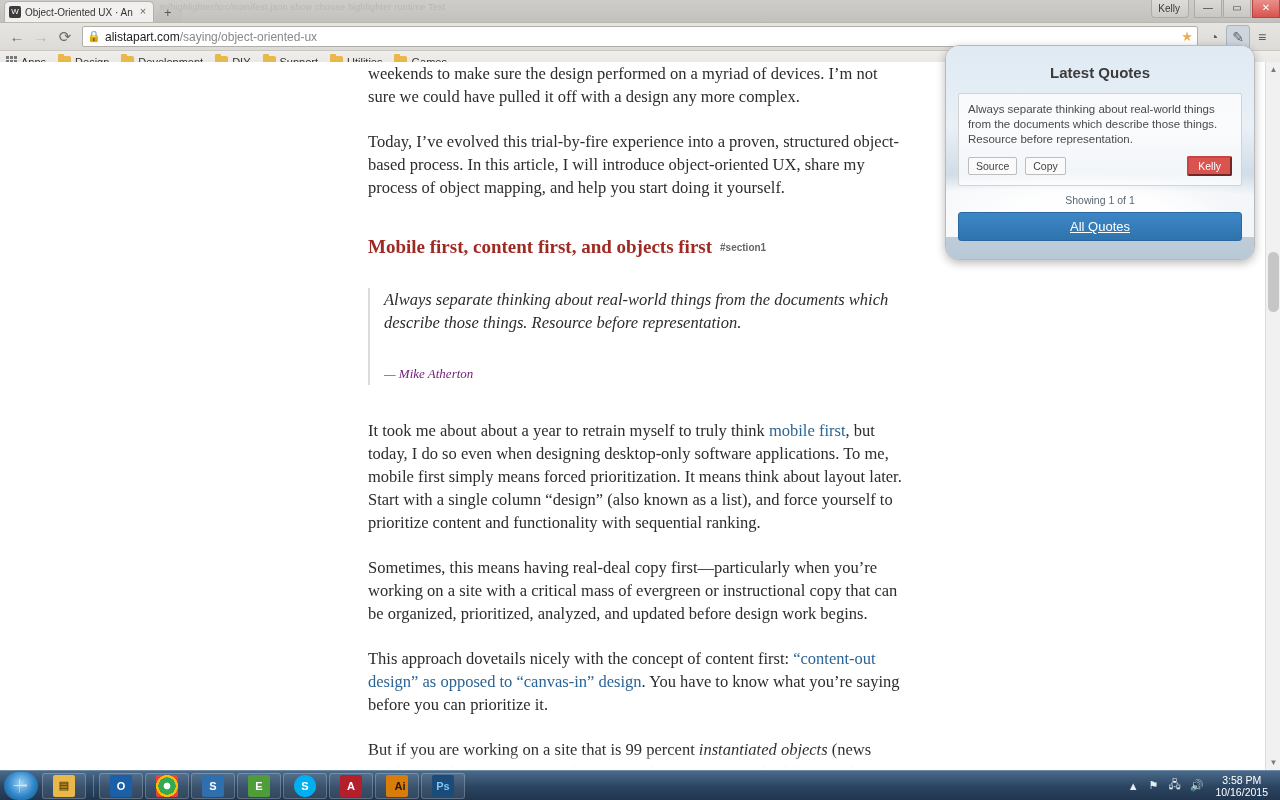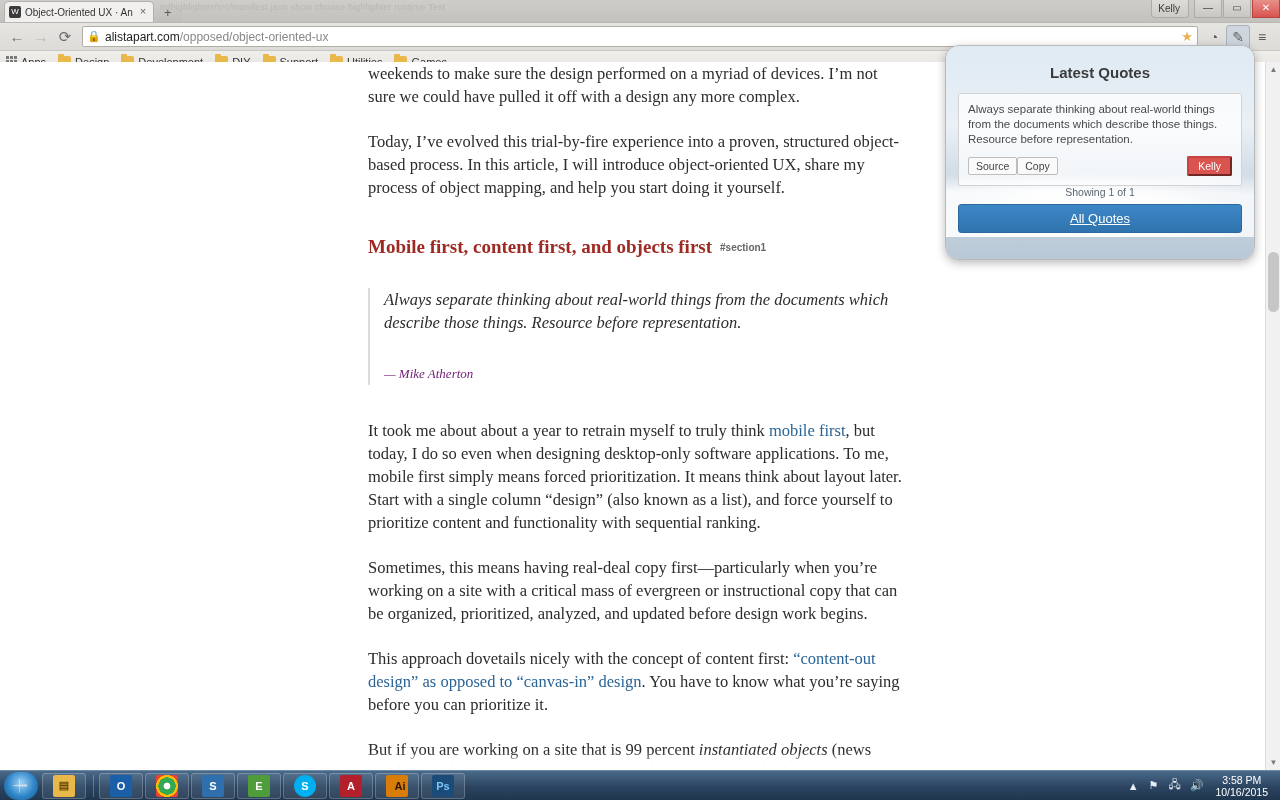--- a/index.html
+++ b/index.html
@@ -346,38 +346,38 @@
     margin-bottom: 9px;
   }
   .quote-actions { display: flex; align-items: center; }
   .btn-small {
     font-size: 10.5px;
     color: #444;
     background: #fafafa;
     border: 1px solid #bdbdbd;
     border-radius: 2px;
     padding: 2px 7px;
-    margin-right: 0;
+    margin-right: 8px;
   }
   .btn-danger {
     margin-left: auto;
     margin-right: 0;
     background: #d9534f;
     border-color: #c44541;
     color: #fff;
     font-size: 10.5px;
     border-radius: 2px;
     padding: 2px 9px;
   }
   .showing {
     position: relative;
     text-align: center;
     font-size: 10.5px;
     color: #5a6670;
-    margin-top: 0;
+    margin-top: 8px;
   }
   .btn-primary {
     position: relative;
     display: block;
     margin: 6px 12px 0 12px;
     background: linear-gradient(#3d87c7, #2f73ad);
     border: 1px solid #2b6severity;
     border: 1px solid #2b68a0;
     border-radius: 3px;
     color: #fff;
@@ -470,21 +470,21 @@
     </div>
 
     <div class="toolbar">
       <div class="navbtn">←</div>
       <div class="navbtn disabled">→</div>
       <div class="navbtn">⟳</div>
 
       <div class="omnibox">
         <span class="lock">🔒</span>
         <span class="url-domain">alistapart.com</span>
-        <span class="url-path">/opposed/object-oriented-ux</span>
+        <span class="url-path">/saying/object-oriented-ux</span>
         <span class="star">★</span>
       </div>
 
       <div class="tool-icon">◔</div>
       <div class="tool-icon active">✎</div>
       <div class="tool-icon">≡</div>
     </div>
 
     <div class="bookmarks">
       <div class="bm">

